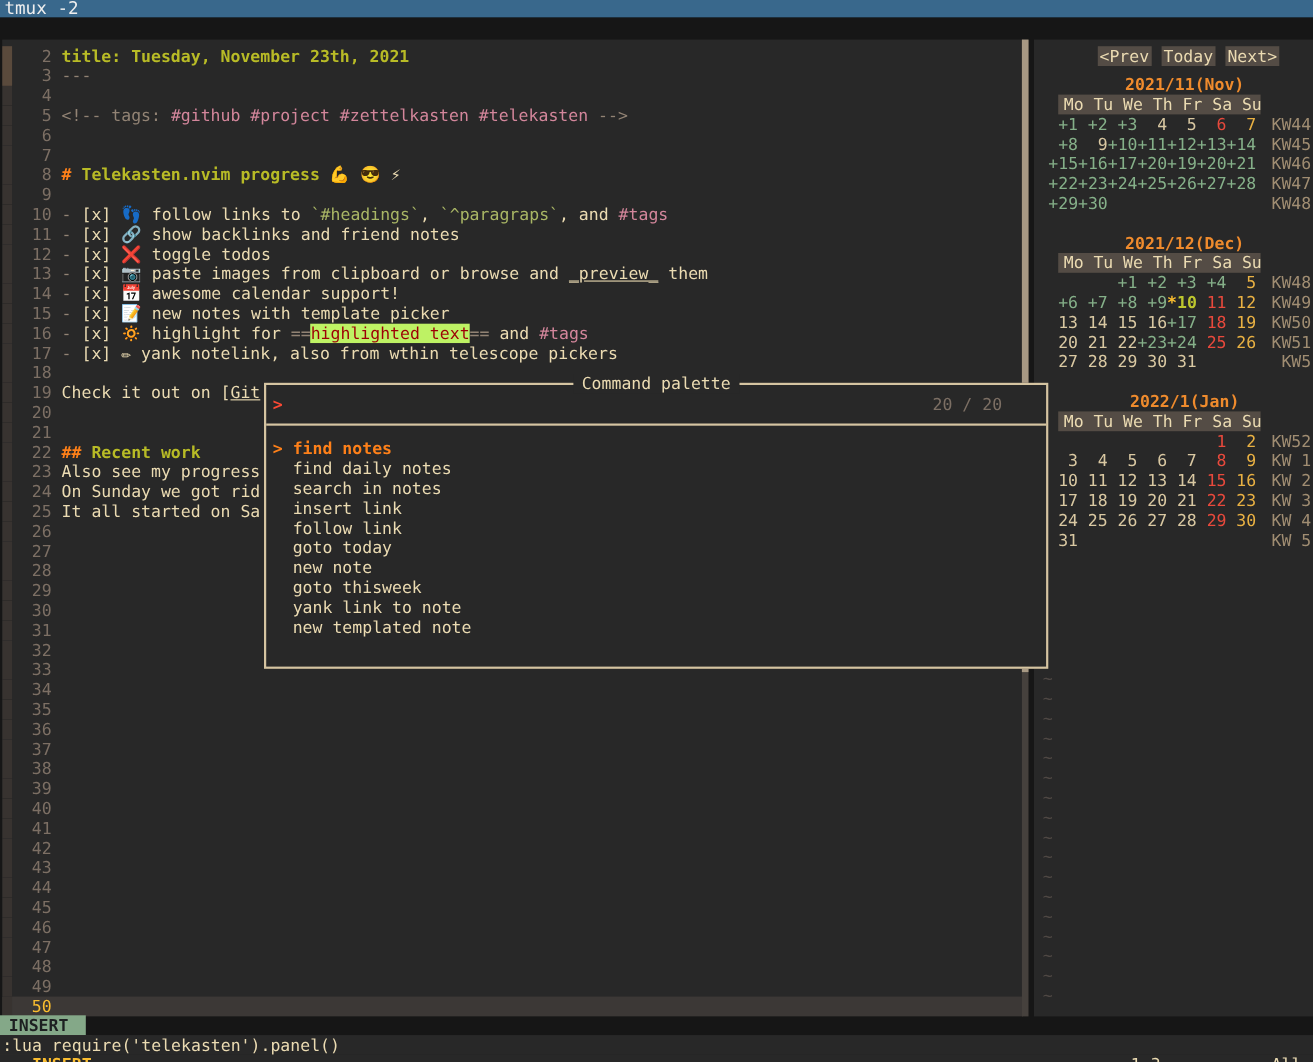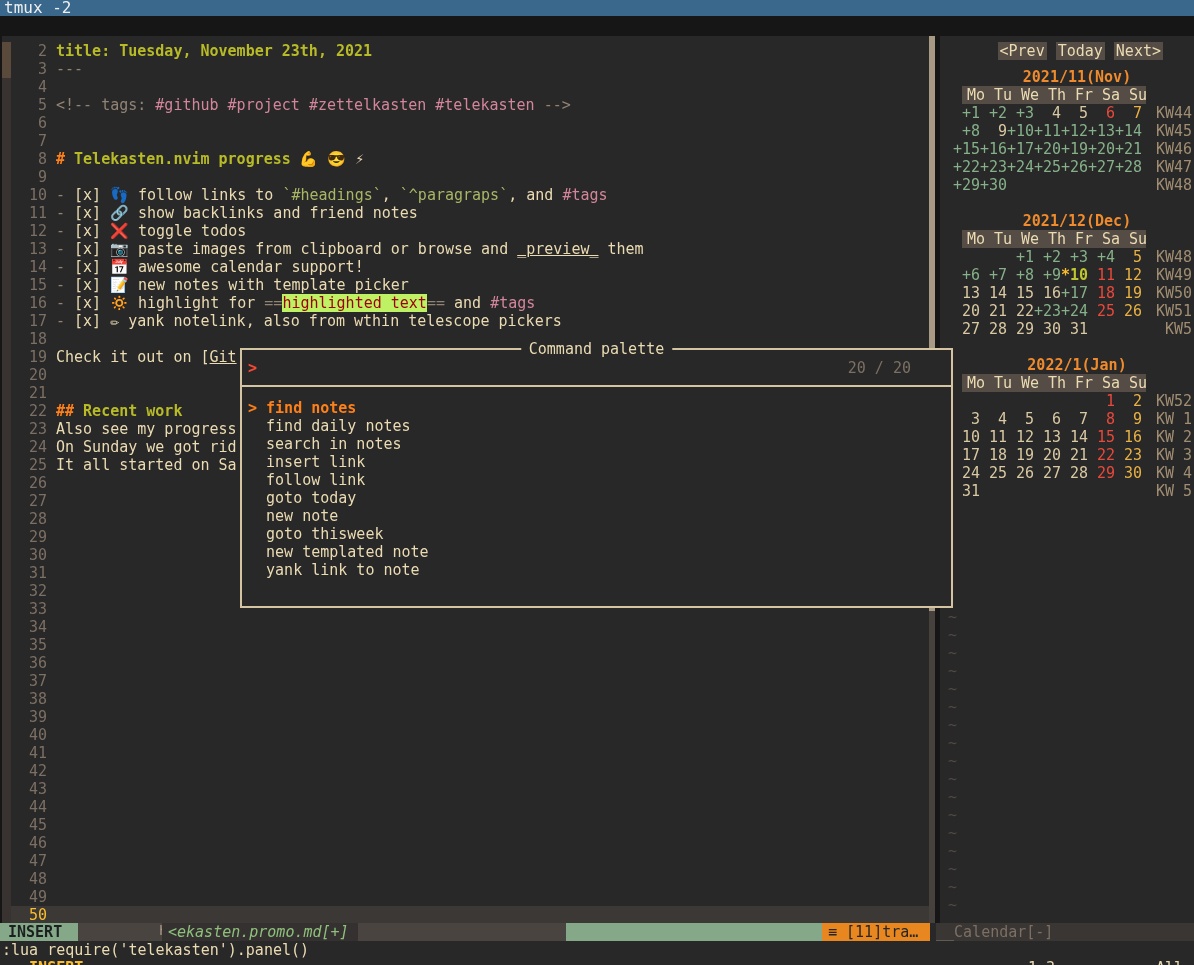--- a/index.html
+++ b/index.html
@@ -60,21 +60,21 @@
                      background:#282828; color:#ebdbb2; padding:0 8px; white-space:pre; }
   #palette .prompt { height:37px; border-bottom:2px solid #d5c4a1; display:flex;
                      align-items:center; padding:0 40px 0 6px; }
   #palette .prompt .pchar { color:#fb4934; font-weight:bold; }
   #palette .prompt .counter { margin-left:auto; color:#7c6f64; }
   #palette .plist { padding:12px 0 0 6px; }
   .pitem { height:18px; white-space:pre; color:#ebdbb2; }
   .pitem.sel { color:#fe8019; font-weight:bold; }
 
   
-  #statusline { position:absolute; top:907px; left:0; width:1194px; height:18px; display:flex; }
+  #statusline { position:absolute; top:907px; left:0; width:1194px; height:18px; display:flex;flex-direction:column; }
   #statusline .seg { height:18px; overflow:hidden; white-space:pre; flex:none; }
   #seg-mode   { width:78px;  background:#84a888; color:#1d2021; font-weight:bold; padding-left:8px; }
   #seg-branch { width:84px;  background:#4a4440; color:#a89984; padding-left:8px; display:flex; align-items:center; gap:6px; }
   #seg-file   { width:196px; background:#353130; color:#8ec07c; padding-left:6px;font-style:italic; }
   #seg-ft     { width:208px; background:#4a4440; color:#bdae93; padding-left:10px; }
   #seg-stats  { width:256px; background:#84a888; color:#1d2021; padding-left:4px; }
   #seg-trail  { width:108px; background:#e8871f; color:#262626; padding-left:6px; }
   #seg-gap    { width:6px;   background:#282828; }
   #seg-cal    { width:258px; background:#3a3634; color:#7c6f64; }
 
@@ -385,22 +385,22 @@
     </div>
     <div class="plist" id="palette-list">
         <div class="pitem sel">&gt; find notes</div>
         <div class="pitem">  find daily notes</div>
         <div class="pitem">  search in notes</div>
         <div class="pitem">  insert link</div>
         <div class="pitem">  follow link</div>
         <div class="pitem">  goto today</div>
         <div class="pitem">  new note</div>
         <div class="pitem">  goto thisweek</div>
+        <div class="pitem">  yank link to note</div>
         <div class="pitem">  new templated note</div>
-        <div class="pitem">  yank link to note</div>
       </div>
   </div>
 
   <div id="statusline">
     <div class="seg" id="seg-mode">INSERT</div>
     <div class="seg" id="seg-branch">
       <span>
         <svg width="11" height="14" viewBox="0 0 11 14">
           <line x1="3" y1="2" x2="3" y2="12" stroke="#a89984" stroke-width="1.4"></line>
           <line x1="3" y1="7" x2="8" y2="3" stroke="#a89984" stroke-width="1.4"></line>

